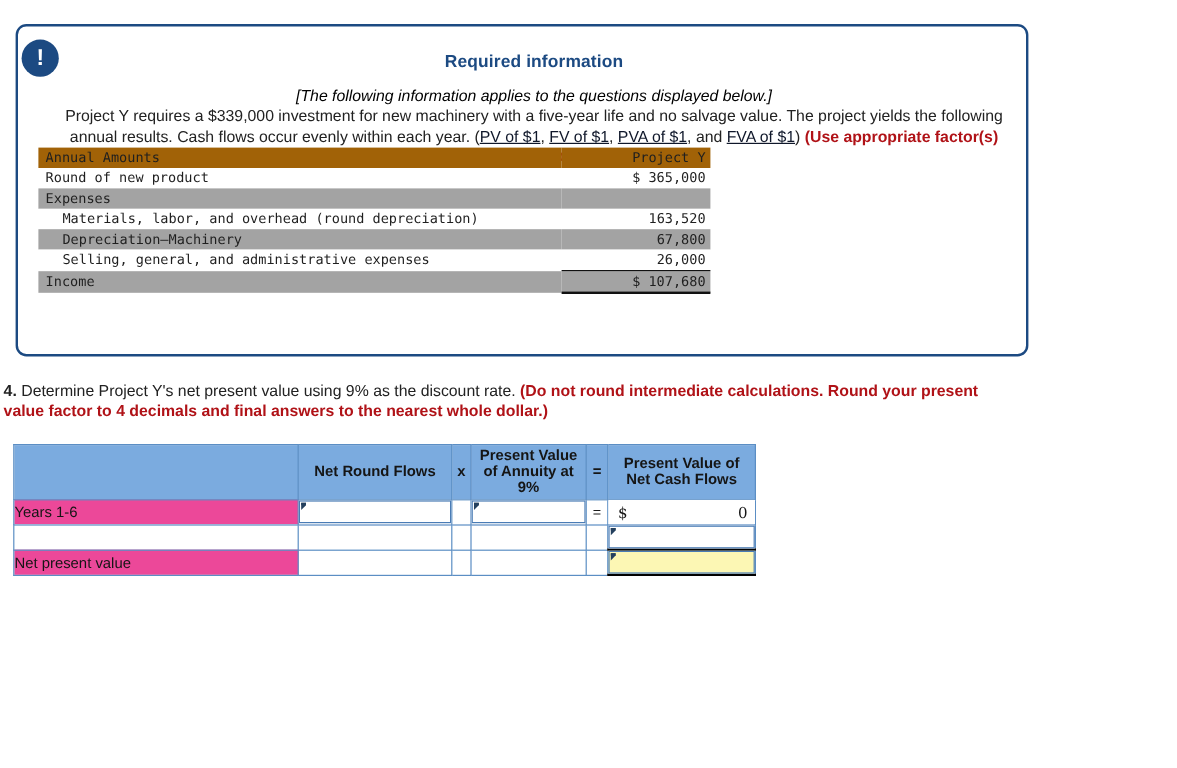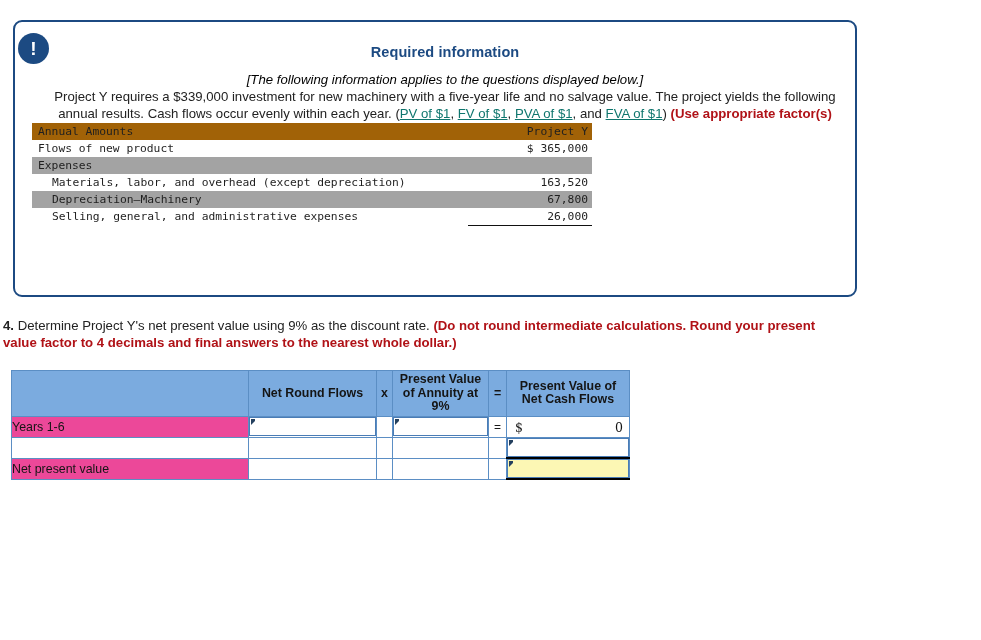--- a/index.html
+++ b/index.html
@@ -65,21 +65,21 @@
     color: #000000;
     margin: 0 0 2px 0;
   }
   .req-body {
     font-size: 13.2px;
     color: #222;
     line-height: 16.5px;
     margin: 0;
   }
   .req-body a {
-    color: #0f766e;
+    color: #0f172a;
     text-decoration: underline;
   }
   .red-bold {
     color: #b01217;
     font-weight: bold;
   }
 
   
   #amt-table {
     position: absolute;
@@ -222,38 +222,42 @@
     <p class="req-body"><span>Project Y requires a $339,000 investment for new machinery with a five-year life and no salvage value. The project yields the following annual results. Cash flows occur evenly within each year. (</span><a href="#">PV of $1</a><span>, </span><a href="#">FV of $1</a><span>, </span><a href="#">PVA of $1</a><span>, and </span><a href="#">FVA of $1</a><span>) </span><span class="red-bold">(Use appropriate factor(s) from the tables provided.)</span></p>
   </div>
 
   <table id="amt-table">
     <tbody>
       <tr class="r-head">
         <td class="lbl">Annual Amounts</td>
         <td class="val">Project Y</td>
       </tr>
       <tr class="r-white">
-        <td class="lbl">Flows of new product</td>
+        <td class="lbl">Round of new product</td>
         <td class="val">$ 365,000</td>
       </tr>
       <tr class="r-shade">
         <td class="lbl">Expenses</td>
         <td class="val"></td>
       </tr>
       <tr class="r-white">
-        <td class="lbl indent1">Materials, labor, and overhead (except depreciation)</td>
+        <td class="lbl indent1">Materials, labor, and overhead (round depreciation)</td>
         <td class="val">163,520</td>
       </tr>
       <tr class="r-shade">
         <td class="lbl indent1">Depreciation—Machinery</td>
         <td class="val">67,800</td>
       </tr>
       <tr class="r-white">
         <td class="lbl indent1">Selling, general, and administrative expenses</td>
         <td class="val underline-val">26,000</td>
+      </tr>
+      <tr class="r-shade">
+        <td class="lbl">Income</td>
+        <td class="val dblrule">$ 107,680</td>
       </tr>
     </tbody>
   </table>
 </div>
 
 <div id="q4"><span class="qnum">4.</span><span> Determine Project Y's net present value using 9% as the discount rate. </span><span class="red-bold">(Do not round intermediate calculations. Round your present value factor to 4 decimals and final answers to the nearest whole dollar.)</span></div>
 
 <table id="ans-table">
   <colgroup>
     <col style="width:237px">

